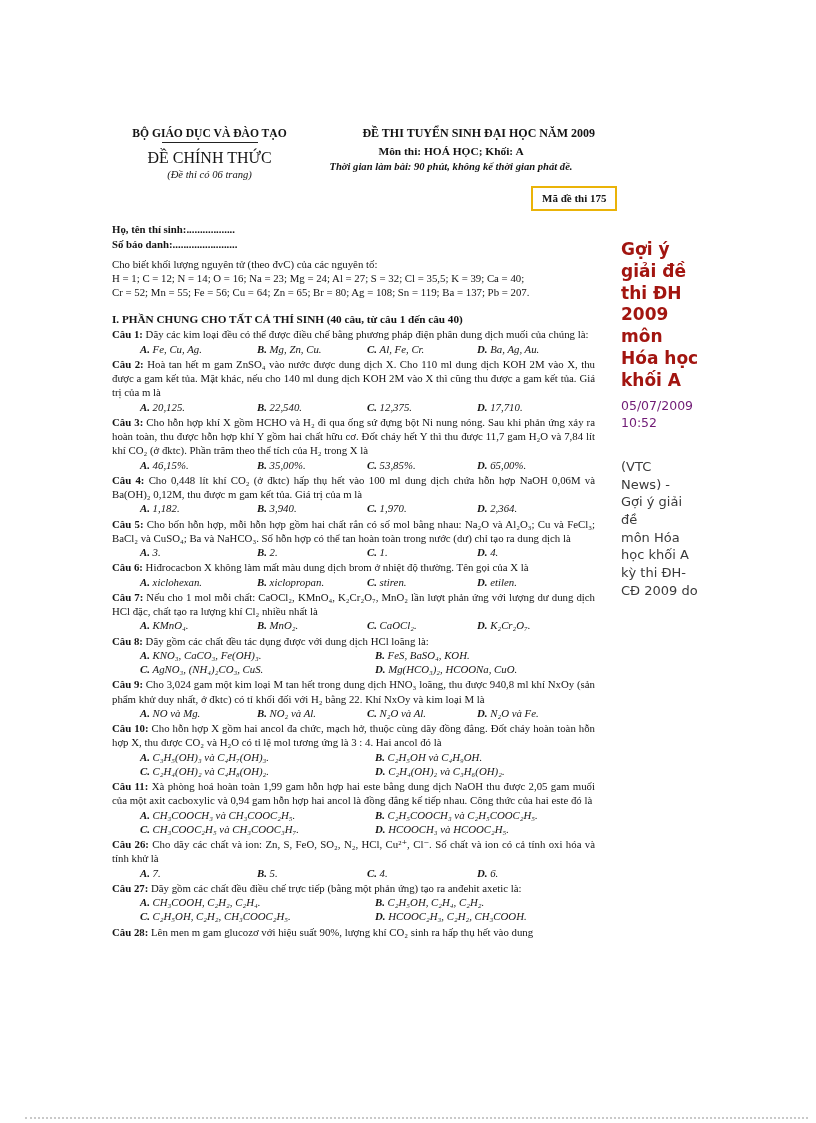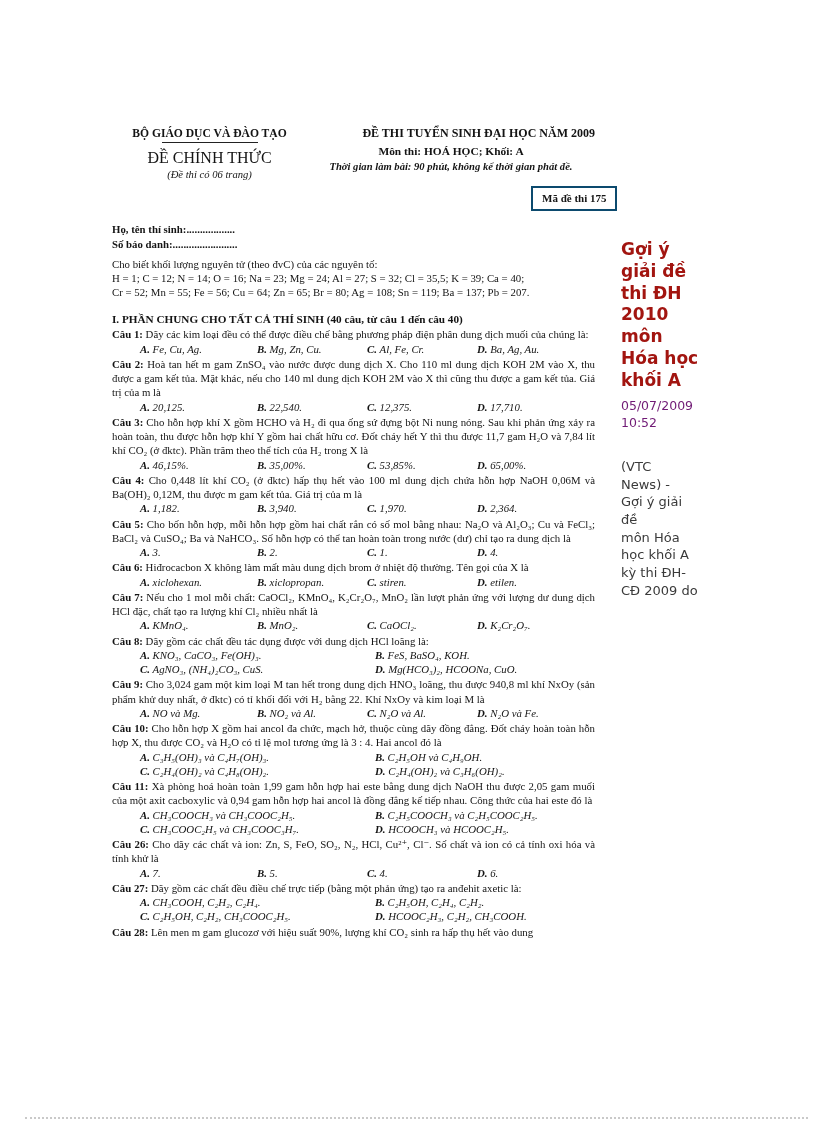--- a/index.html
+++ b/index.html
@@ -17,21 +17,21 @@
   .hdr-left{width:195px;text-align:center;}
   .ministry{font-weight:bold;font-size:11.6px;white-space:nowrap;}
   .ministry-rule{width:96px;border-bottom:1.4px solid #222;margin:1px auto 4px auto;}
   .official{font-weight:normal;font-size:16px;}
   .pages-note{font-style:italic;font-size:10.6px;}
   .hdr-right{flex:1;text-align:center;}
   .exam-title{font-weight:bold;font-size:12px;white-space:nowrap;text-align:right;}
   .exam-subject{font-weight:bold;font-size:11.4px;margin-top:2px;}
   .exam-duration{font-weight:bold;font-style:italic;font-size:10.6px;margin-top:1px;white-space:nowrap;}
   .code-box{
-    position:absolute;left:419px;top:60px;border:2px solid #0c4a6e;
+    position:absolute;left:419px;top:60px;border:2px solid #eab308;
     padding:3px 9px;font-weight:bold;font-size:11px;white-space:nowrap;background:#fff;
   }
   .cand{margin-top:40px;font-weight:bold;font-size:10.8px;}
   .cand div{white-space:nowrap;}
   .atomic{margin-top:6px;}
   .atomic div{white-space:nowrap;}
   .section-h{margin-top:12px;font-weight:bold;font-size:11.2px;}
   .q{margin-top:1px;}
   .qt{text-align:justify;}
   .qt b{font-weight:bold;}
@@ -215,21 +215,21 @@
       <div class="q">
         <div class="qt"><b>Câu 28: </b>Lên men m gam glucozơ với hiệu suất 90%, lượng khí CO₂ sinh ra hấp thụ hết vào dung</div>
       </div>
     </div>
 </div>
 
 <aside class="side">
   <div class="side-title" style="color: rgb(162, 21, 16);">Gợi ý
 giải đề
 thi ĐH
-2010
+2009
 môn
 Hóa học
 khối A</div>
   <div class="side-date">05/07/2009
 10:52</div>
   <div class="side-body">(VTC
 News) -
 Gợi ý giải
 đề
 môn Hóa

